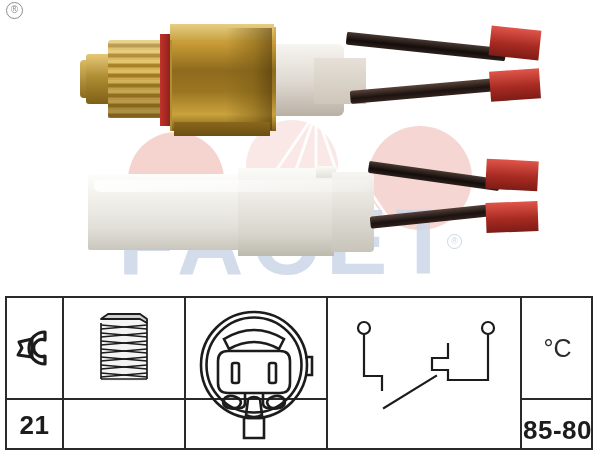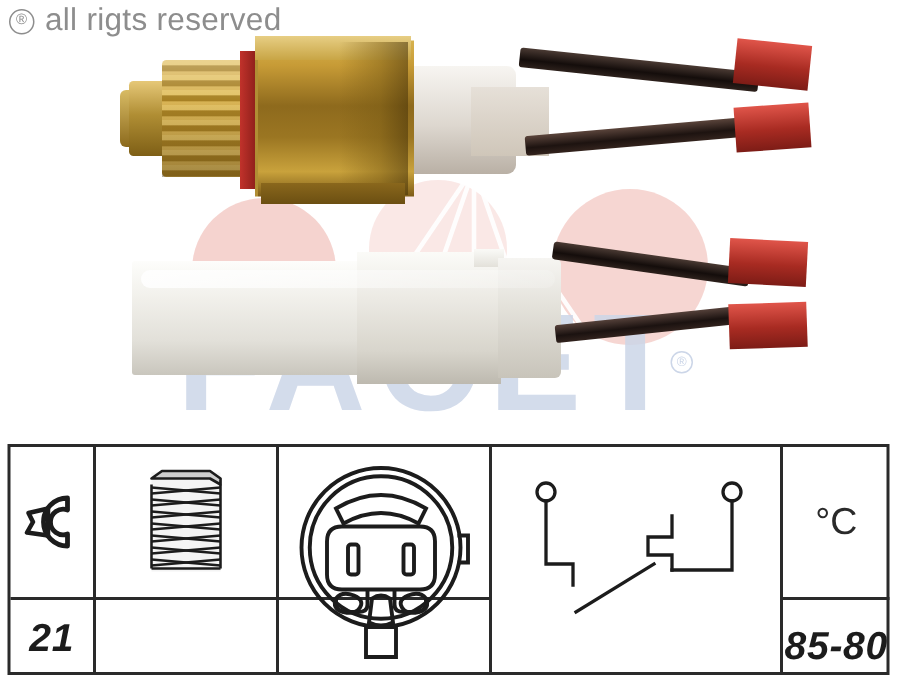--- a/index.html
+++ b/index.html
@@ -149,21 +149,21 @@
     position:absolute;left:5px;top:296px;width:588px;height:154px;
     border:2px solid #2a2a2a;box-sizing:border-box;z-index:30;background:transparent;
   }
   .vline{position:absolute;top:0;bottom:0;width:2px;background:#2a2a2a;}
   .hline{position:absolute;height:2px;background:#2a2a2a;}
 
   .cell{position:absolute;display:flex;align-items:center;justify-content:center;}
   .valtext{
     font-family:"Liberation Sans",sans-serif;
     font-weight:700;font-size:26px;color:#1c1c1c;
-    letter-spacing:.5px;white-space:nowrap;font-style:italic;
+    letter-spacing:.5px;white-space:nowrap;
   }
   .unittext{font-size:25px;color:#2a2a2a;font-weight:400;}
 
   svg{display:block;}
 </style>
 </head>
 <body>
 
 <div id="root">
 
@@ -212,21 +212,20 @@
       <div class="plastic-hi"></div>
       <div class="wire w3"></div>
       <div class="wire w4"></div>
       <div class="redtip rt3"></div>
       <div class="redtip rt4"></div>
     </div>
   </div>
 
   <div class="topmark">
     <span class="reg">®</span>
-    <span>all rigts reserved</span>
   </div>
 
   <div class="table">
 
     <div class="vline" style="left:55px;"></div>
     <div class="vline" style="left:177px;"></div>
     <div class="vline" style="left:319px;"></div>
     <div class="vline" style="left:513px;"></div>
 
     <div class="hline" style="left:0;top:100px;width:319px;"></div>

